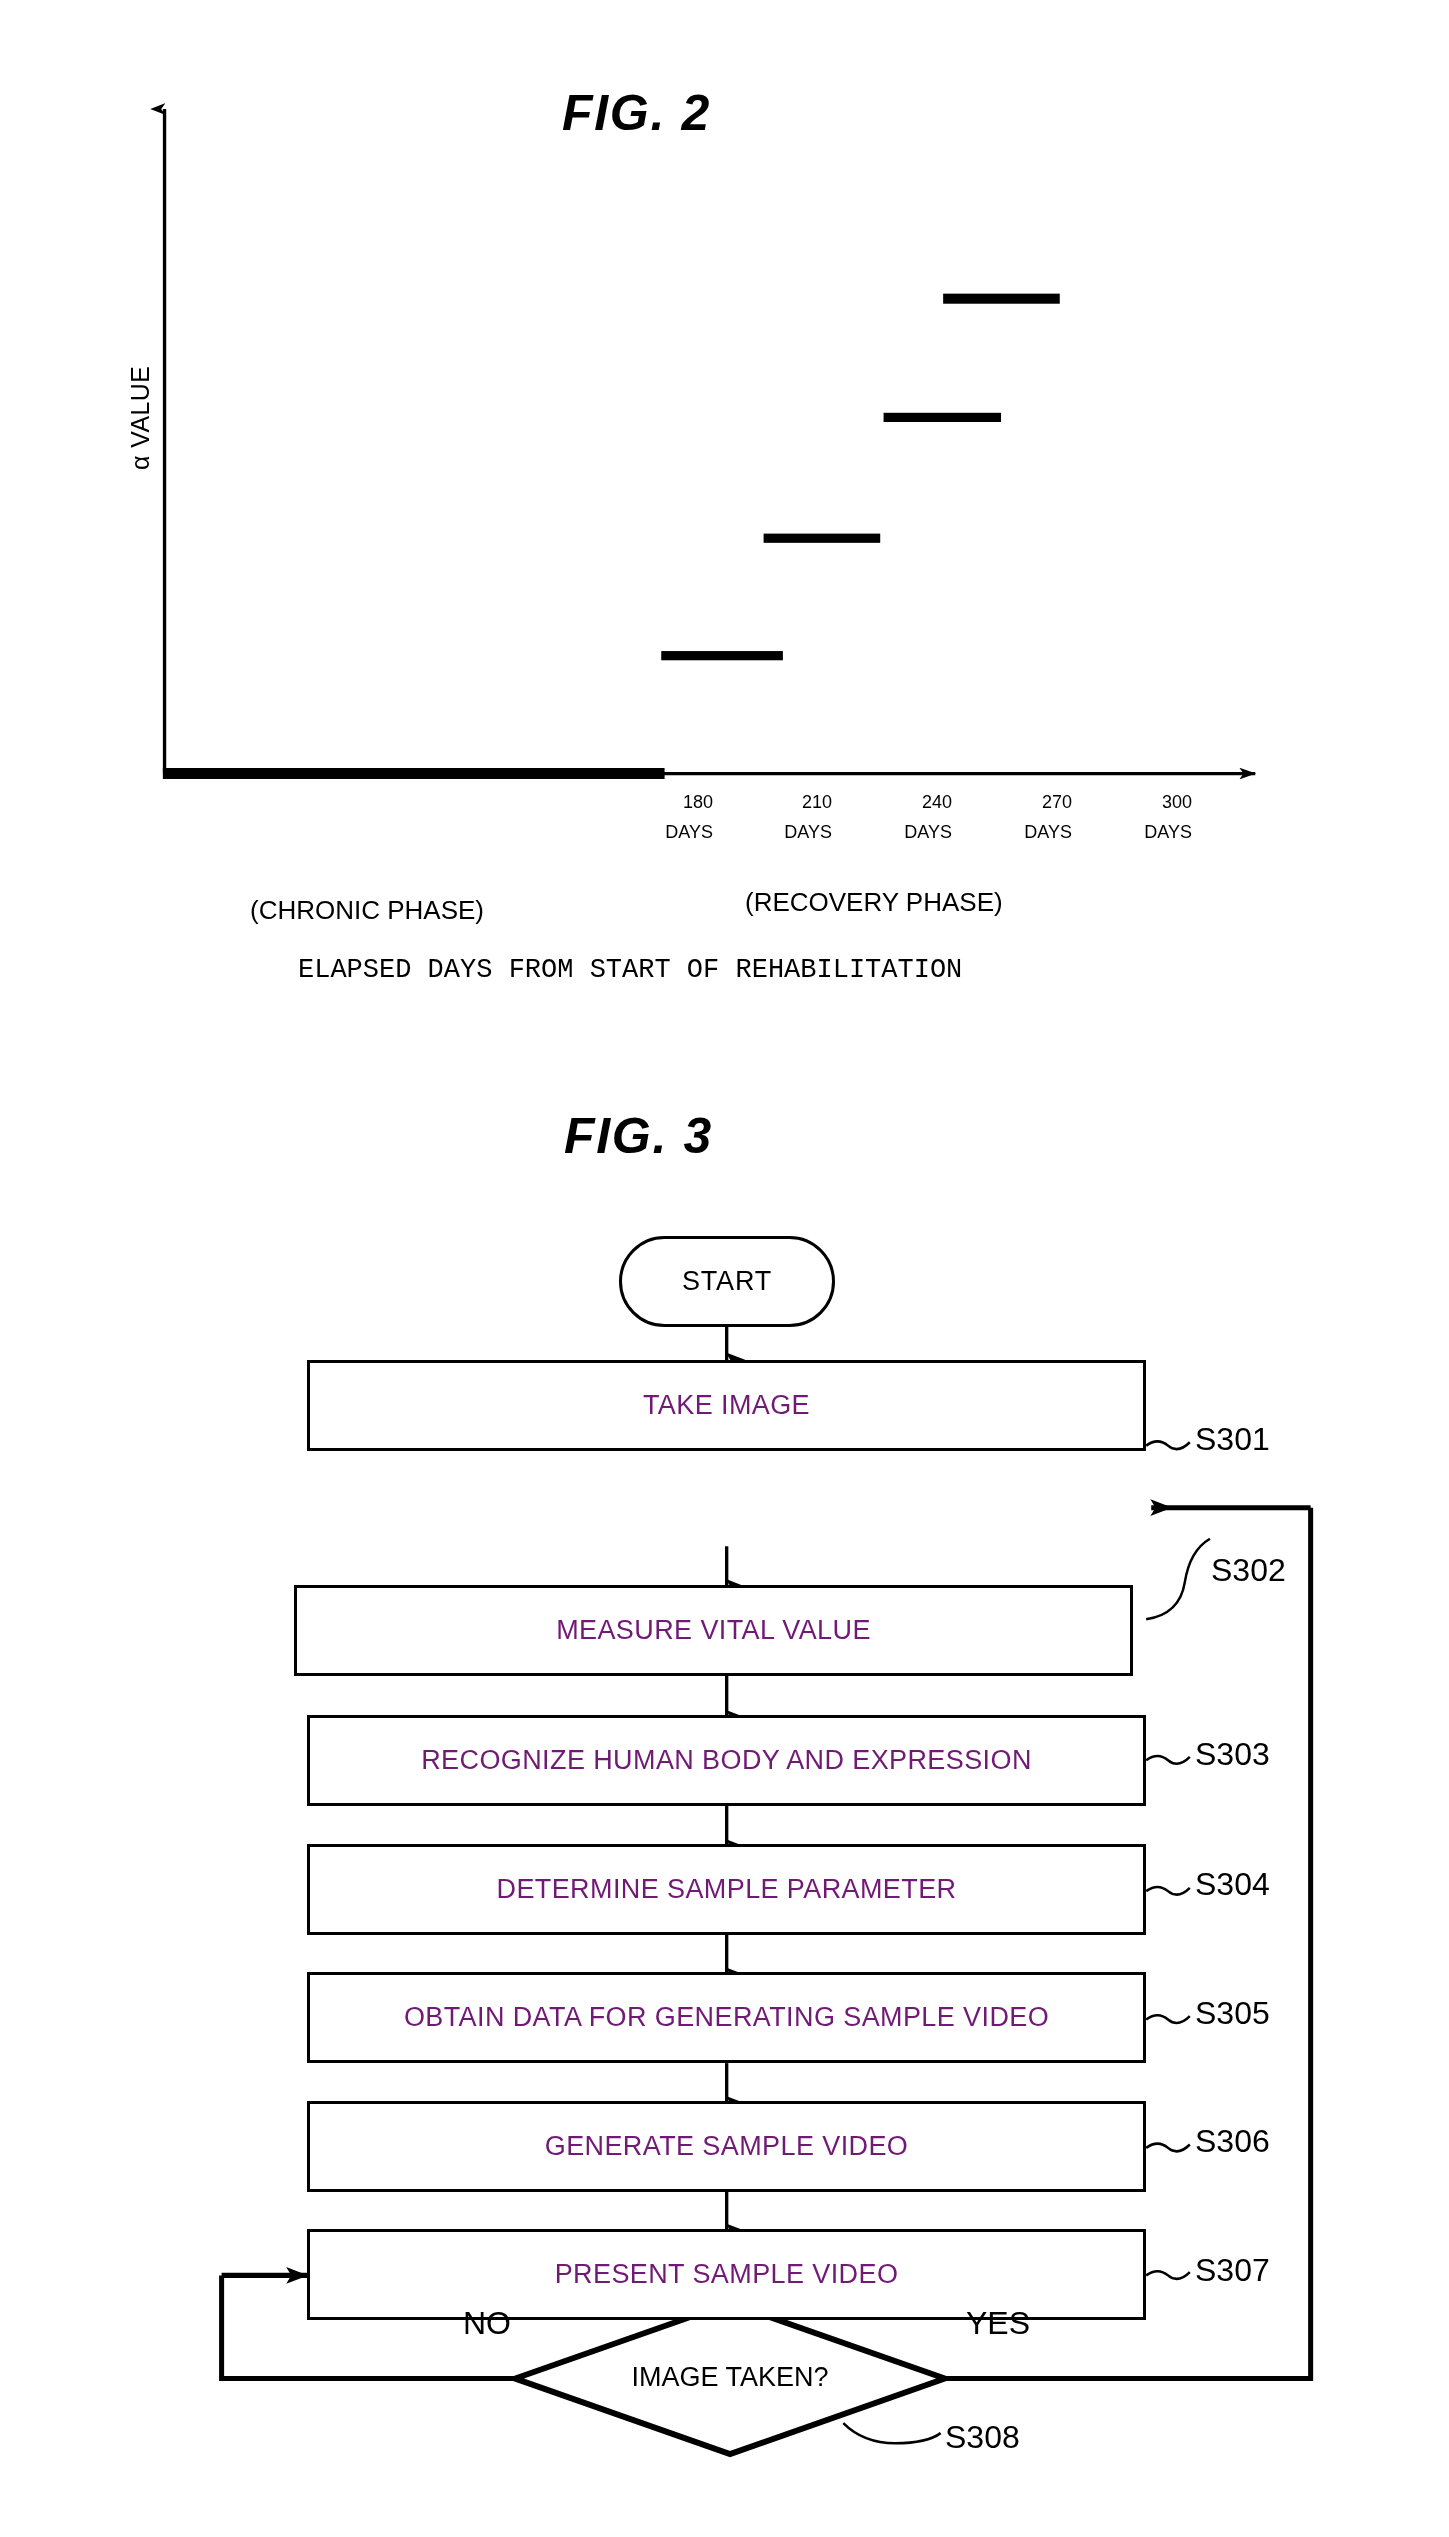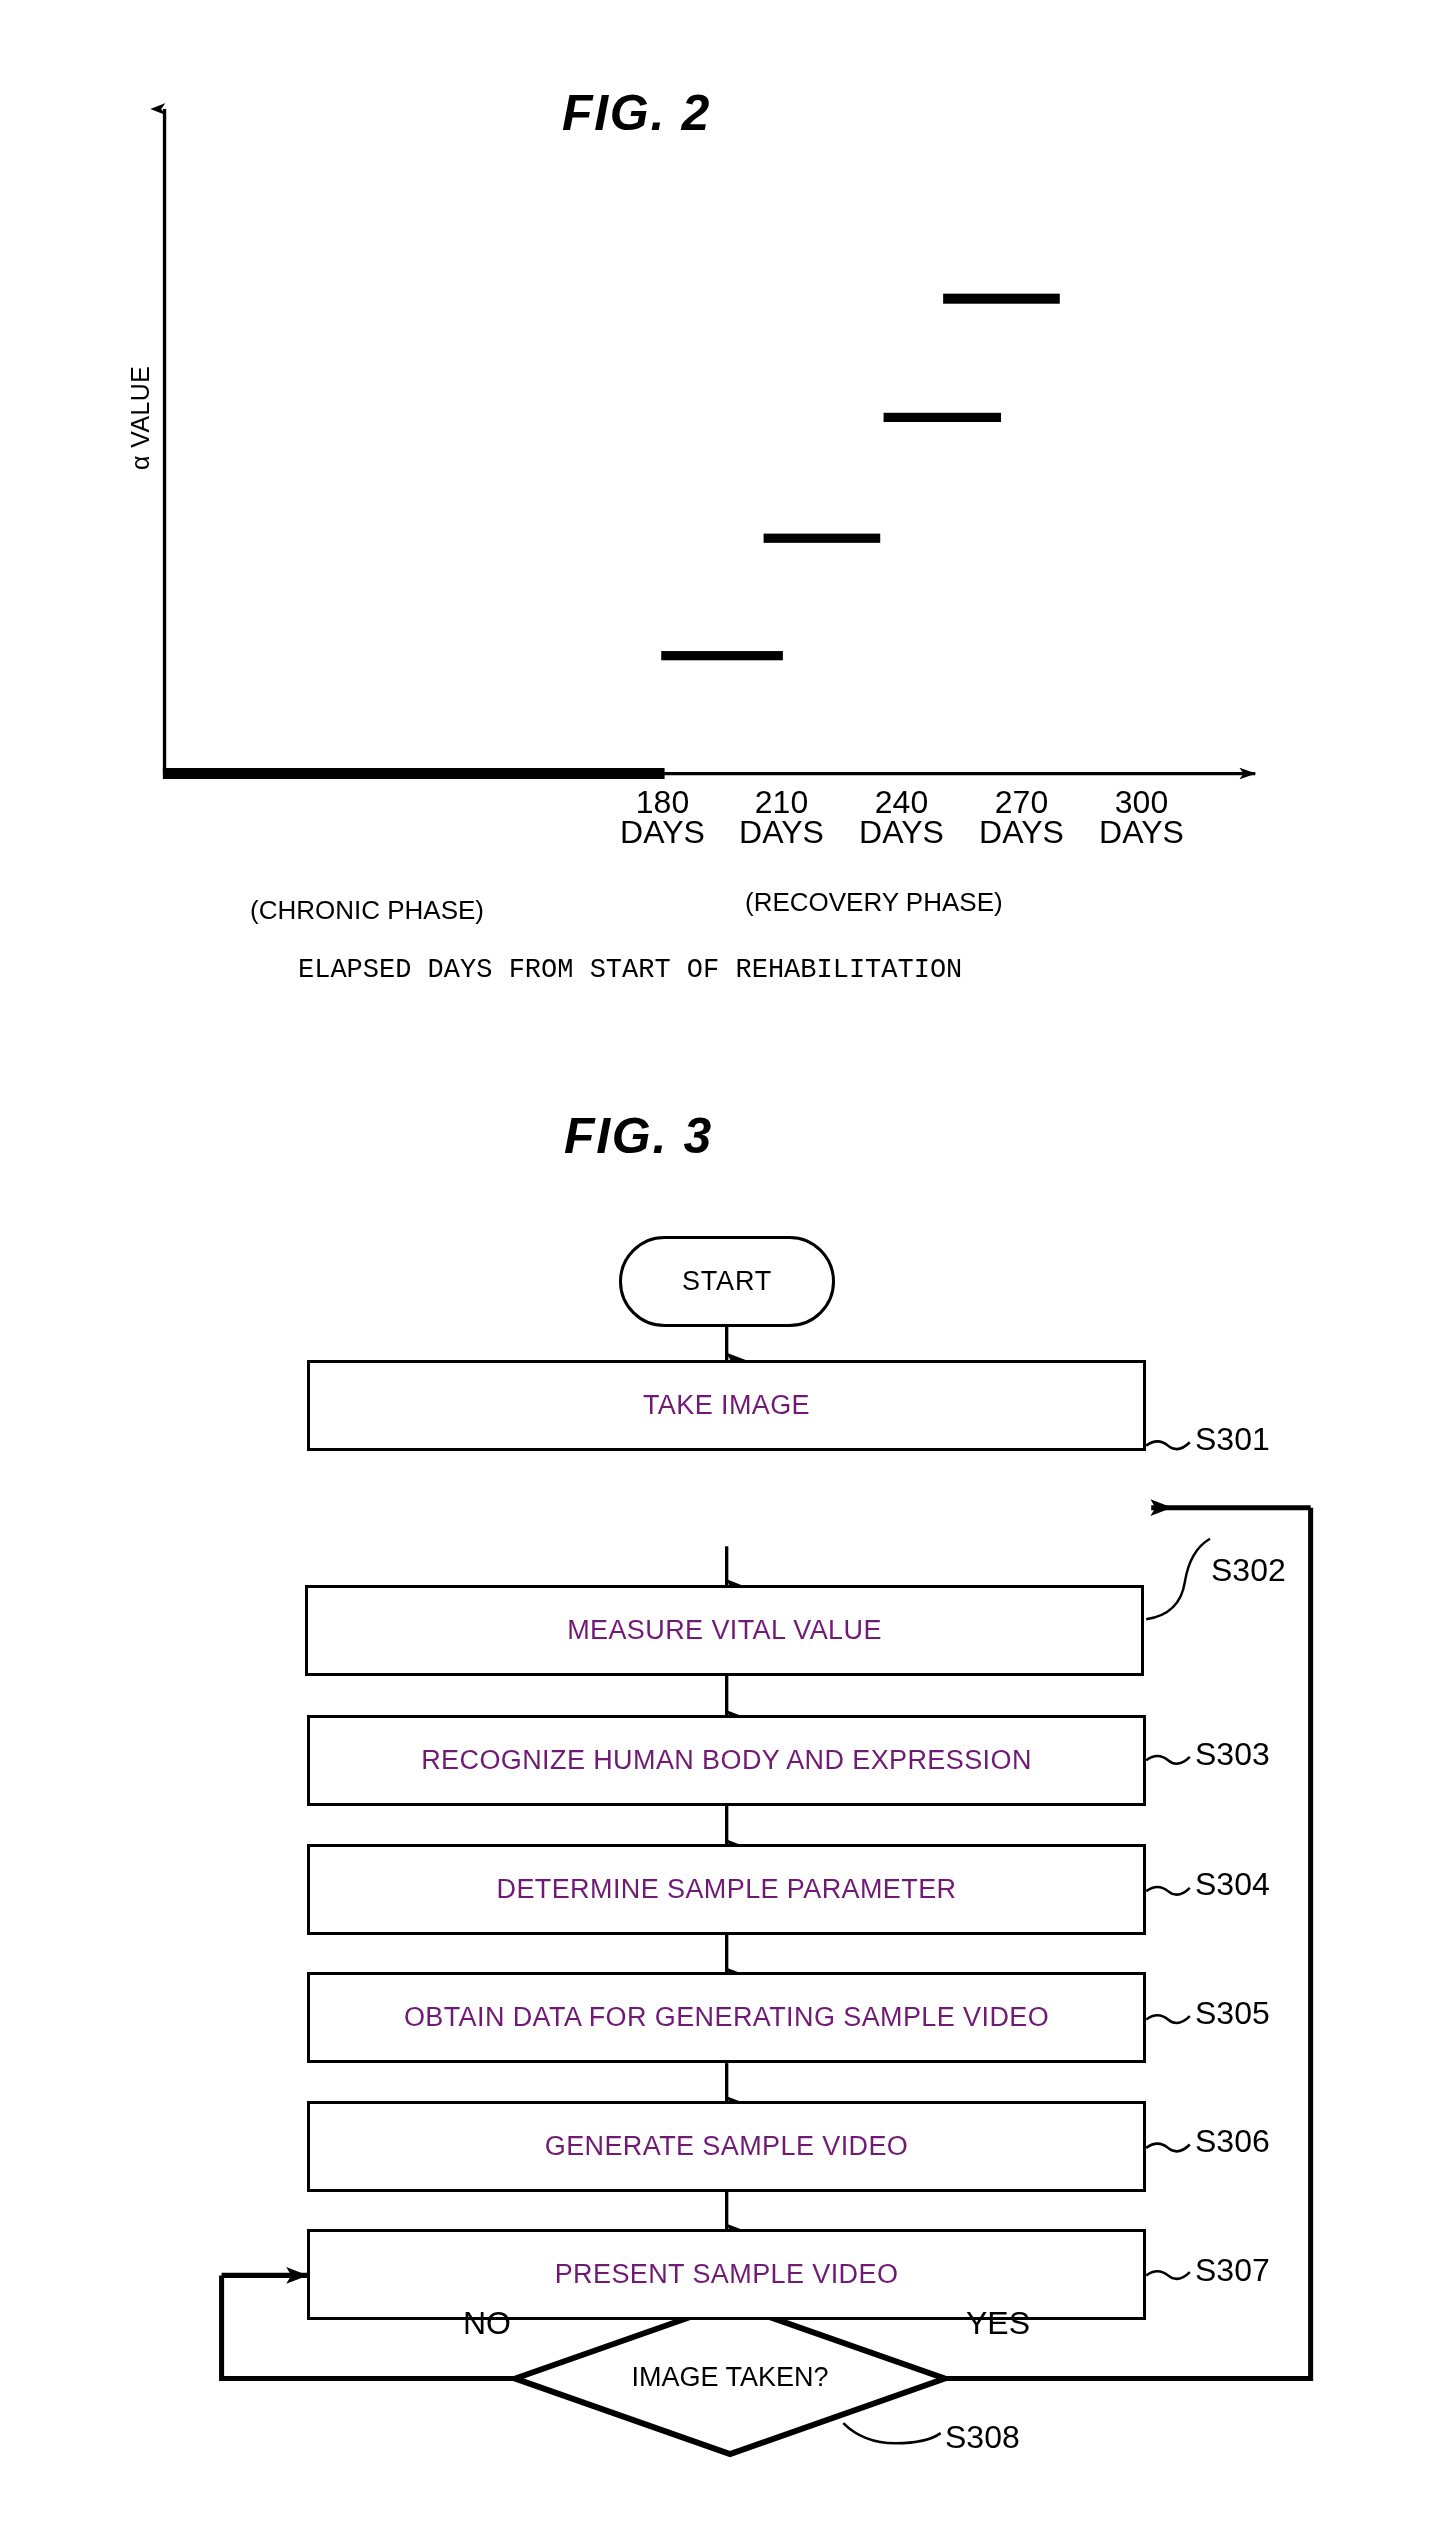--- a/index.html
+++ b/index.html
@@ -40,22 +40,22 @@
     font-size: 25px;
     letter-spacing: 0.4px;
     white-space: nowrap;
     transform-origin: 0 0;
     transform: rotate(-90deg);
     font-family: "Liberation Sans", sans-serif;
   }
 
   .tick-label {
     position: absolute;
-    text-align: center;
-    font-size: 32px;
+    text-align: right;
+    font-size: 18px;
     line-height: 30px;
     white-space: nowrap;
     font-family: "Liberation Sans", sans-serif;
     letter-spacing: 0px;
   }
 
   .phase-label {
     position: absolute;
     font-size: 26px;
     white-space: nowrap;
@@ -240,21 +240,21 @@
       <path d="M1005,2888 q24,24 62,24 q38,0 54,-12" fill="none" stroke="#000" stroke-width="3"></path>
     </svg>
 
     <div class="terminator" style="left:619px; top:1236px; width:216px; height:91px;">
       <span class="term-text">START</span>
     </div>
 
     <div class="proc-box" style="left:307px; top:1360px; width:839px; height:91px;">
       <span class="proc-text">TAKE IMAGE</span>
     </div>
-    <div class="proc-box" style="left:305px; top:1585px; width:839px; height:91px;">
+    <div class="proc-box" style="left:294px; top:1585px; width:839px; height:91px;">
       <span class="proc-text">MEASURE VITAL VALUE</span>
     </div>
     <div class="proc-box" style="left:307px; top:1715px; width:839px; height:91px;">
       <span class="proc-text">RECOGNIZE HUMAN BODY AND EXPRESSION</span>
     </div>
     <div class="proc-box" style="left:307px; top:1844px; width:839px; height:91px;">
       <span class="proc-text">DETERMINE SAMPLE PARAMETER</span>
     </div>
     <div class="proc-box" style="left:307px; top:1972px; width:839px; height:91px;">
       <span class="proc-text">OBTAIN DATA FOR GENERATING SAMPLE VIDEO</span>

